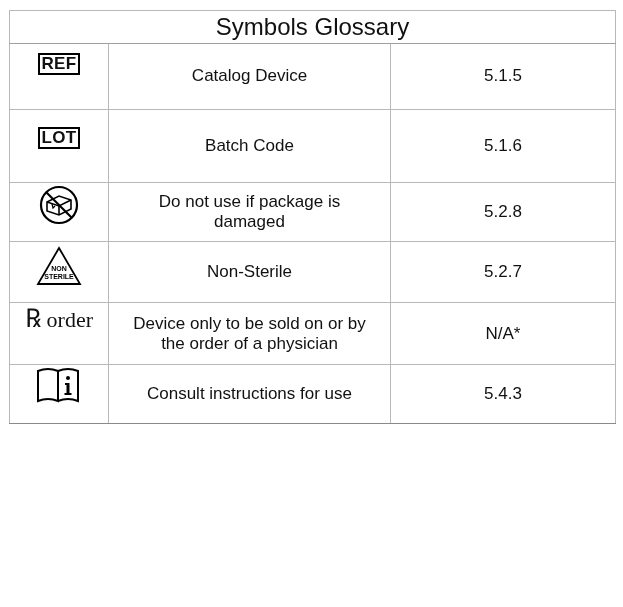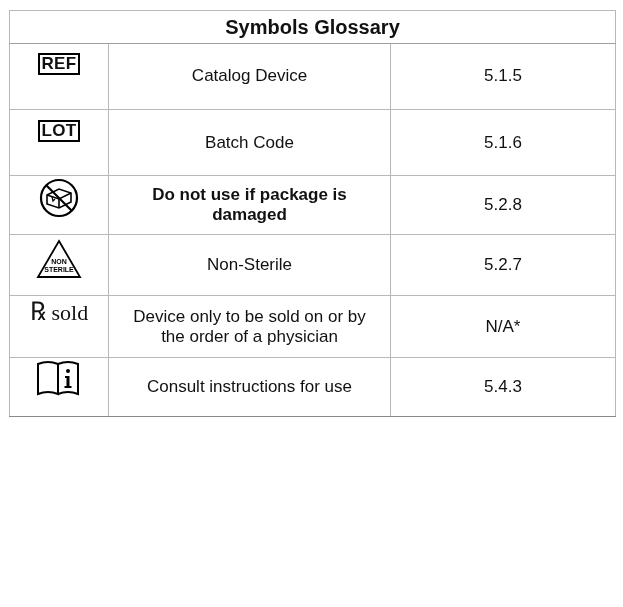--- a/index.html
+++ b/index.html
@@ -1,19 +1,19 @@
 <!DOCTYPE html>
 <html><head>
   <meta charset="utf-8">
   <style>
     html, body { margin: 0; padding: 0; background: #ffffff; }
     body { width: 623px; height: 607px; position: relative; overflow: hidden; font-family: "Liberation Sans", sans-serif; color: #111; }
     .tbl { position: absolute; left: 9px; top: 10px; width: 606px; border-collapse: collapse; table-layout: fixed; }
     .tbl td, .tbl th { border: 1px solid #b8b8b8; text-align: center; vertical-align: middle; padding: 0; }
-    .title-row th { height: 32px; font-size: 20px; font-weight: bold; background: #fff; border-bottom: 1.5px solid #a0a0a0; }
+    .title-row th { height: 32px; font-size: 24px; font-weight: normal; background: #fff; border-bottom: 1.5px solid #a0a0a0; }
     .head-row th { height: 52px; background: #ebebeb; font-size: 17px; font-weight: bold; line-height: 20px; }
     .body-row td { height: 55.7px; font-size: 17px; line-height: 20px; }
     .tbl tr:last-child td { border-bottom: 1.5px solid #8a8a8a; }
     .sym { display: flex; justify-content: center; align-items: flex-start; height: 100%; }
     .sym svg { display: block; }
     .boxlabel { display: inline-block; border: 2px solid #000; font-weight: bold; font-size: 17px; padding: 0 2px; line-height: 18px; letter-spacing: 0.3px; }
     .rx { font-family: "Liberation Serif", serif; font-size: 22px; }
   </style>
 </head>
 <body>
@@ -31,61 +31,61 @@
 
   <tr class="body-row">
     <td style="vertical-align:top;padding-top:9px;">
       <span class="boxlabel">REF</span>
     </td>
     <td>Catalog Device</td>
     <td>5.1.5</td>
   </tr>
 
   <tr class="body-row">
-    <td style="vertical-align:top;padding-top:10px;">
+    <td style="vertical-align:top;padding-top:17px;">
       <span class="boxlabel">LOT</span>
     </td>
     <td>Batch Code</td>
     <td>5.1.6</td>
   </tr>
 
   <tr class="body-row">
     <td style="vertical-align:top;padding-top:2px;">
       <div class="sym">
         <svg width="40" height="40" viewBox="0 0 40 40">
           <circle cx="20" cy="20" r="18" fill="none" stroke="#000" stroke-width="2.2"></circle>
           <path d="M8 17 L20 11 L32 15 L32 24 L20 30 L8 26 Z" fill="none" stroke="#000" stroke-width="1.6"></path>
           <path d="M8 17 L20 21 L32 15 M20 21 L20 30" fill="none" stroke="#000" stroke-width="1.6"></path>
           <path d="M13 19 L14 23 L16 21" fill="none" stroke="#000" stroke-width="1.2"></path>
           <line x1="7" y1="7" x2="33" y2="33" stroke="#000" stroke-width="2.2"></line>
         </svg>
       </div>
     </td>
-    <td style="padding:0 40px;font-weight:bold;">Do not use if package is damaged</td>
+    <td style="padding:0 40px;">Do not use if package is damaged</td>
     <td>5.2.8</td>
   </tr>
 
 
   <tr class="body-row">
     <td style="vertical-align:top;padding-top:4px;">
       <div class="sym">
         <svg width="46" height="40" viewBox="0 0 46 40">
           <polygon points="23,2 44,38 2,38" fill="#fff" stroke="#000" stroke-width="1.8"></polygon>
           <text x="23" y="25" text-anchor="middle" font-family="Liberation Sans, sans-serif" font-weight="bold" font-size="7">NON</text>
           <text x="23" y="33" text-anchor="middle" font-family="Liberation Sans, sans-serif" font-weight="bold" font-size="7">STERILE</text>
         </svg>
       </div>
     </td>
     <td>Non-Sterile</td>
     <td>5.2.7</td>
   </tr>
 
   <tr class="body-row">
     <td style="vertical-align:top;padding-top:6px;">
-      <span class="rx"><span style="font-size:26px;">℞</span> <span>sold</span></span>
+      <span class="rx"><span style="font-size:26px;">℞</span> <span>order</span></span>
     </td>
     <td style="padding:0 24px;">Device only to be sold on or by the order of a physician</td>
     <td>N/A*</td>
   </tr>
 
 
 
   <tr class="body-row">
     <td style="vertical-align:top;padding-top:2px;">
       <div class="sym">

